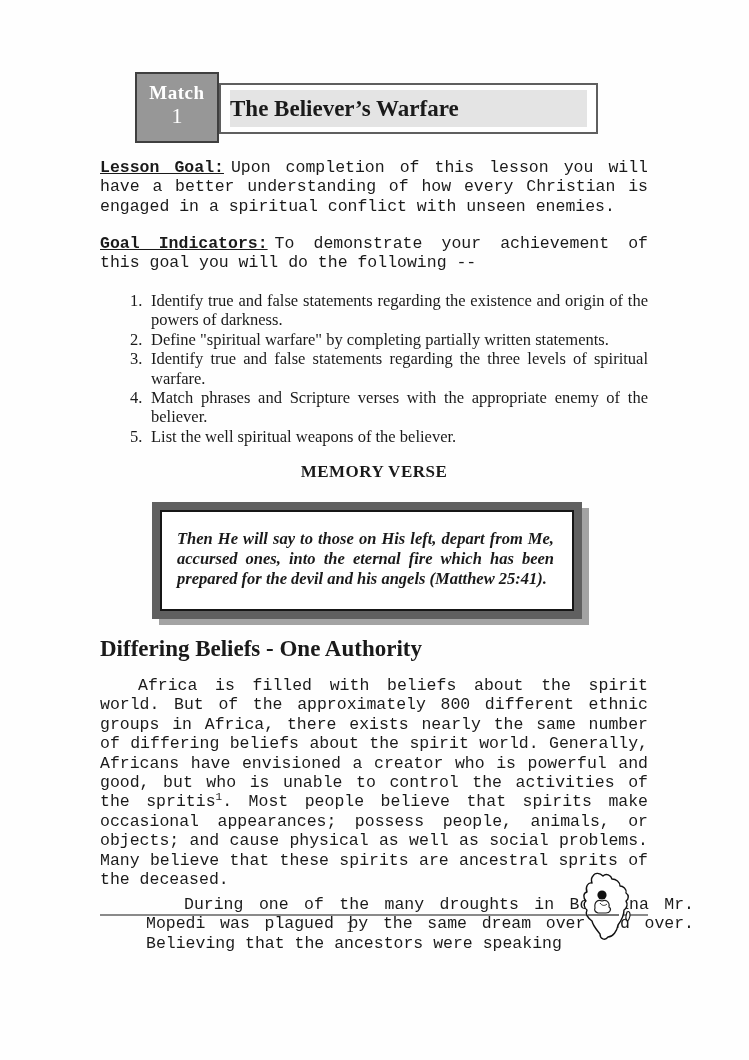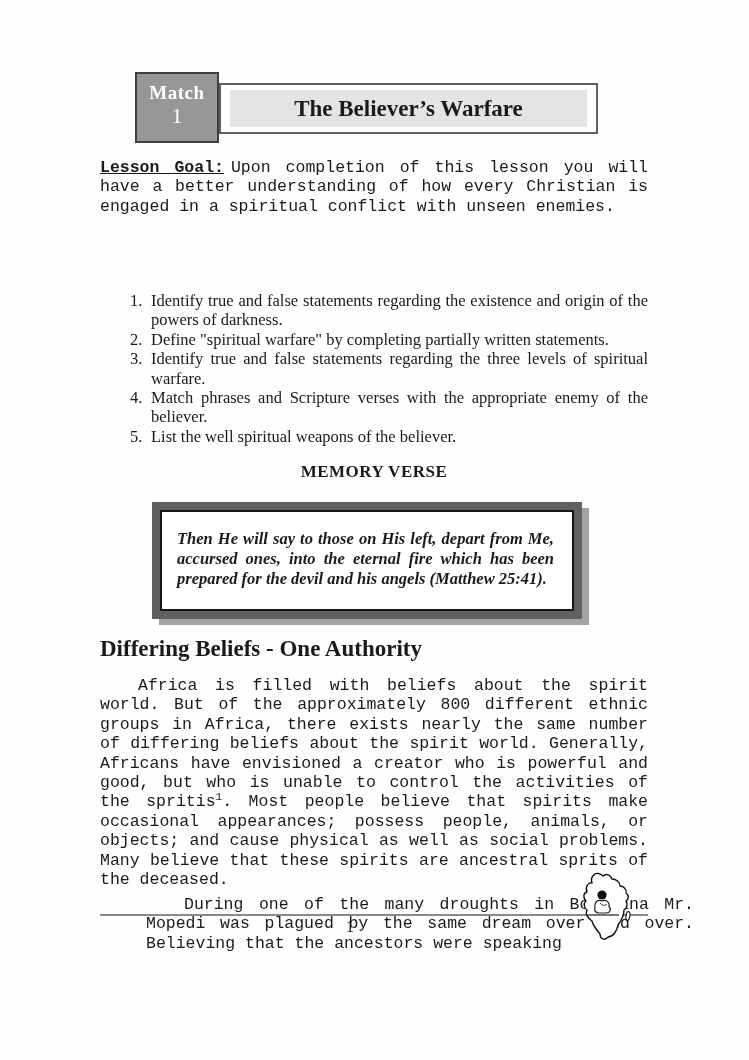--- a/index.html
+++ b/index.html
@@ -14,21 +14,21 @@
     background:#979797; border:2px solid #3f3f3f; color:#fff; text-align:center; z-index:3;
   }
   .lesson-label { font-size:19px; font-weight:bold; margin-top:8px; letter-spacing:0.5px; }
   .lesson-number { font-size:22px; line-height:24px; }
   #title-banner {
     position:absolute; left:219px; top:83px; width:379px; height:51px;
     border:2px solid #5f5f5f; background:#fff; z-index:2;
   }
   #title-inner {
     position:absolute; left:9px; right:9px; top:5px; bottom:5px; background:#e4e4e4;
-    display:flex; align-items:center; justify-content:center;
+    display:flex; align-items:center; 
   }
   #title-inner span { font-size:23px; font-weight:bold; }
   
   .textblock { position:absolute; left:100px; width:548px; font-size:16.5px; line-height:19.4px; text-align:justify;font-family:Liberation Mono, monospace; }
   .lead-label { font-weight:bold; text-decoration:underline; margin-right:7px; }
   #lesson-goal { top:158px; }
   #goal-indicators { top:234px; }
   
   #indicator-list { position:absolute; left:130px; top:291px; width:518px; font-size:16.5px; line-height:19.4px; }
   .li { display:flex; }
@@ -66,20 +66,21 @@
     <div class="lesson-number">1</div>
   </div>
   <div id="title-banner">
     <div id="title-inner">
       <span>The Believer’s Warfare</span>
     </div>
   </div>
 
   <p class="textblock" id="lesson-goal"><span class="lead-label">Lesson Goal:</span><span>Upon completion of this lesson you will have a better understanding of how every Christian is engaged in a spiritual conflict with unseen enemies.</span></p>
 
+  <p class="textblock" id="goal-indicators"><span class="lead-label">Goal Indicators:</span><span>To demonstrate your achievement of this goal you will do the following --</span></p>
 
   <div id="indicator-list">
     <div class="li">
       <span class="num">1.</span>
       <span class="itext">Identify true and false statements regarding the existence and origin of the powers of darkness.</span>
     </div>
     <div class="li">
       <span class="num">2.</span>
       <span class="itext">Define "spiritual warfare" by completing partially written statements.</span>
     </div>

